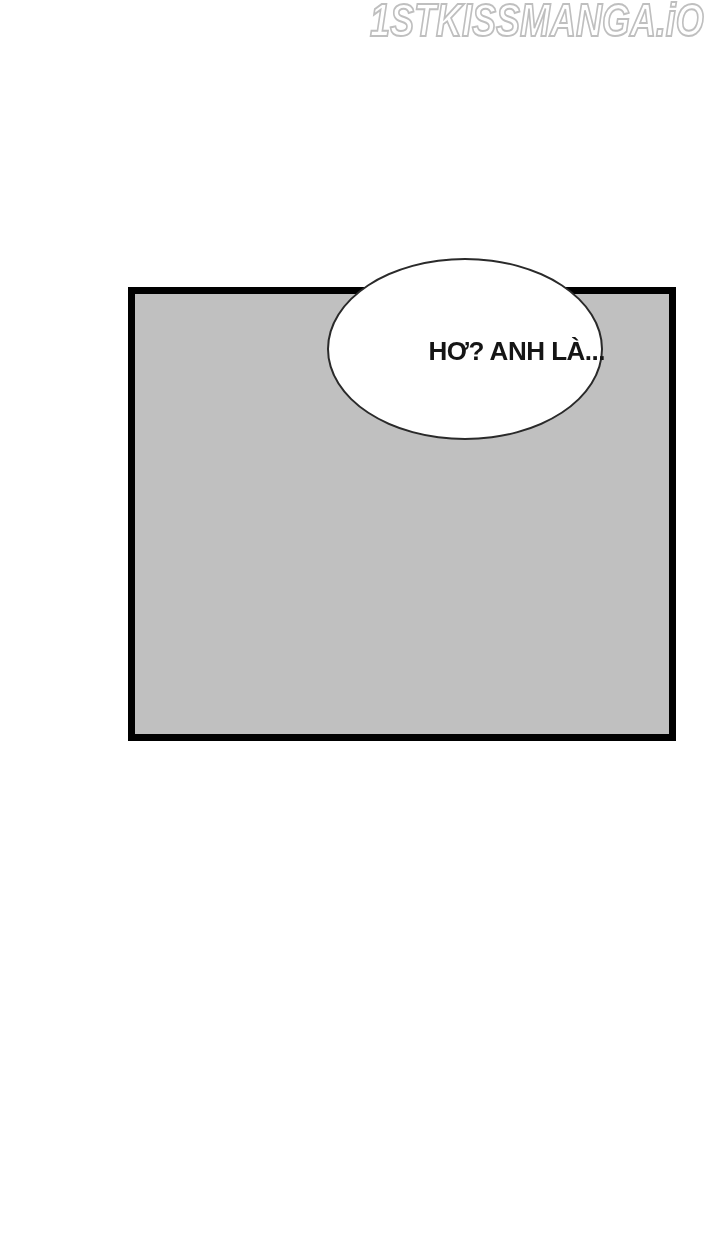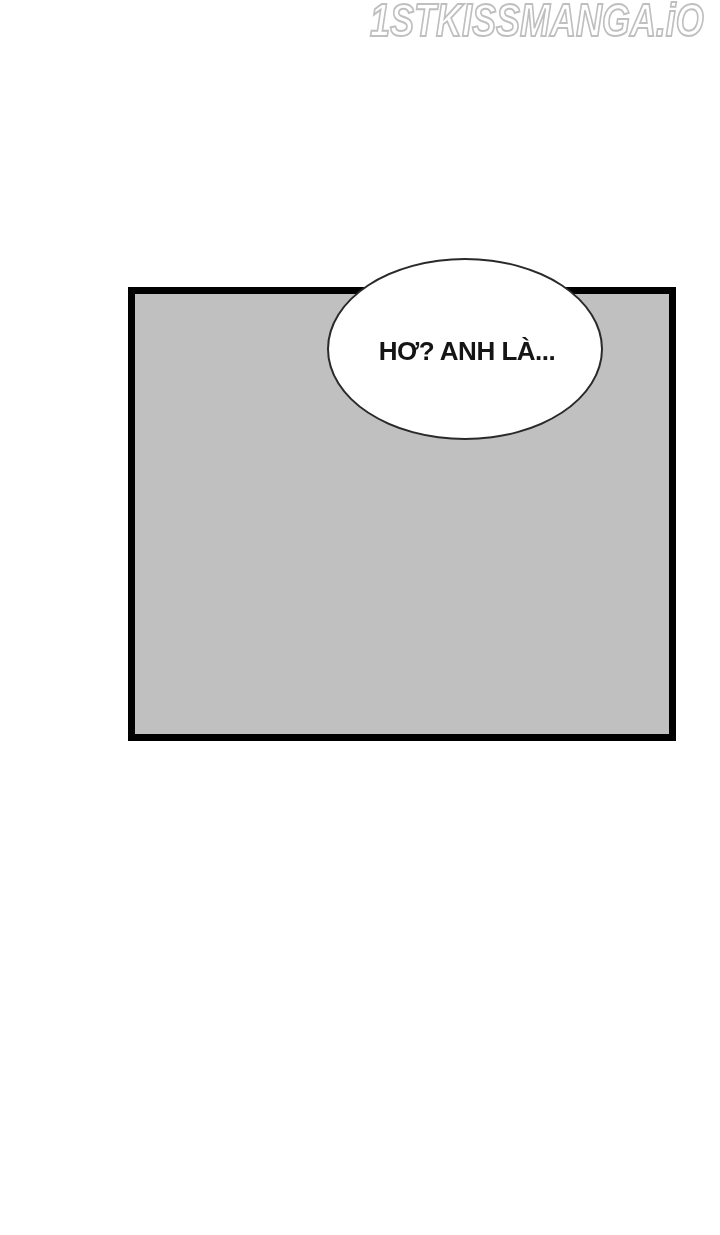--- a/index.html
+++ b/index.html
@@ -13,13 +13,13 @@
 <svg class="abs" style="left:360px;top:0;" width="360" height="50" viewBox="0 0 360 50">
   <g transform="scale(1,1.27)">
     <text x="10" y="28" font-family="Liberation Sans, sans-serif" font-size="36" font-weight="bold" font-style="italic" fill="#ffffff" stroke="#bfbfbf" stroke-width="1.6" letter-spacing="0">1STKISSMANGA.iO</text>
   </g>
 </svg>
 
 <div class="abs" style="left:128px;top:287px;width:548px;height:454px;box-sizing:border-box;border:7px solid #000000;background:#c0c0c0;"></div>
 
 <div class="abs" style="left:327px;top:258px;width:276px;height:182px;box-sizing:border-box;background:#ffffff;border:2px solid #2a2a2a;border-radius:50%;"></div>
 
-<div class="abs" style="left:329px;top:336px;width:276px;text-align:center;font-size:26px;font-weight:bold;color:#151515;letter-spacing:-0.5px;">HƠ? ANH LÀ...</div>
+<div class="abs" style="left:329px;top:336px;width:276px;text-align:right;font-size:26px;font-weight:bold;color:#151515;letter-spacing:-0.5px;">HƠ? ANH LÀ...</div>
 
 </body></html>

